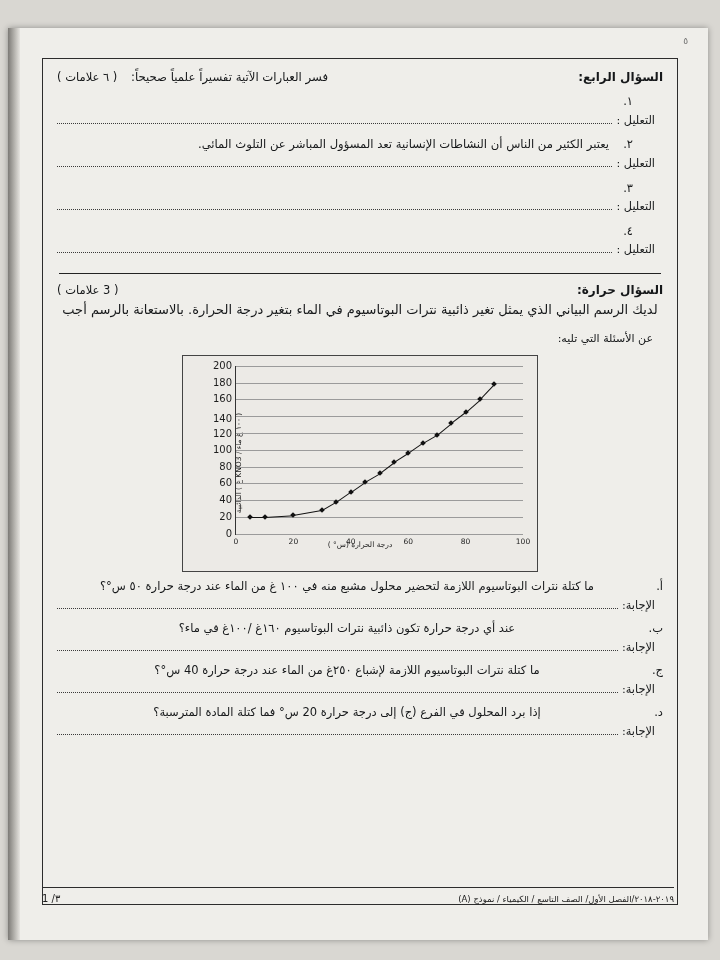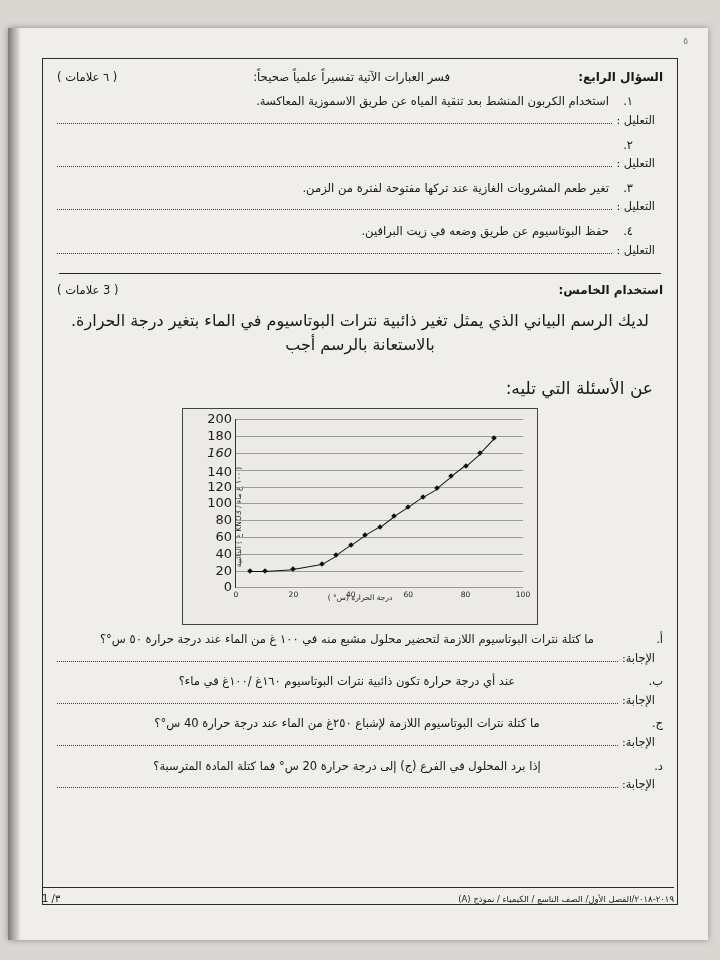--- a/index.html
+++ b/index.html
@@ -68,21 +68,21 @@
     justify-content: space-between;
   }
   .q-title {
     font-weight: bold;
     font-size: 12px;
     white-space: nowrap;
   }
   .q-stem {
     font-size: 11.7px;
     flex: 1;
-    text-align: center;
+    text-align: left;
     padding: 0 6px;
   }
   .marks {
     font-size: 11.5px;
     white-space: nowrap;
     min-width: 68px;
     text-align: left;
   }
   .item {
     margin-top: 7px;
@@ -113,28 +113,28 @@
     flex: 1;
     border-bottom: 1px dotted #3a3a3a;
     height: 10px;
     margin-bottom: 2px;
   }
   .divider {
     margin: 14px 2px 8px 2px;
     border-top: 1.6px solid #232323;
   }
   .q5-stem {
-    margin-top: 10px;
-    font-size: 16px;
+    margin-top: 2px;
+    font-size: 13px;
     text-align: center;
     padding: 0 4px;
   }
   .q5-stem2 {
-    margin-top: 20px;
-    font-size: 17px;
+    margin-top: 11px;
+    font-size: 11px;
     text-align: right;
     padding-right: 10px;
   }
   
   .chart-wrap {
     margin: 8px auto 4px auto;
     width: 354px;
     height: 215px;
     border: 1px solid #444;
     background: #eceae6;
@@ -157,21 +157,21 @@
   .gridline {
     position: absolute;
     left: 0;
     right: 0;
     border-top: 1px solid #9b9b9b;
   }
   .ytick {
     position: absolute;
     right: calc(100% + 4px);
     transform: translateY(-50%);
-    font-size: 13px;
+    font-size: 10px;
     color: #1d1d1d;
     white-space: nowrap;
   }
   .xtick {
     position: absolute;
     top: calc(100% + 3px);
     transform: translateX(-50%);
     font-size: 7.5px;
     color: #1d1d1d;
   }
@@ -256,57 +256,55 @@
       <div class="content">
 
         <div class="row">
           <div class="q-title">السؤال الرابع:</div>
           <div class="q-stem">فسر العبارات الآتية تفسيراً علمياً صحيحاً:</div>
           <div class="marks">( ٦ علامات )</div>
         </div>
 
         <div class="item">
           <div class="num">١.</div>
-          <div class="txt">استخدام الكربون المنشط بعد تنقية المياه عن طريق الاسموزية المعاكسة.</div>
         </div>
         <div class="answer-line">
           <div class="answer-label">التعليل :</div>
           <div class="dots"></div>
         </div>
 
         <div class="item">
           <div class="num">٢.</div>
+          <div class="txt">يعتبر الكثير من الناس أن النشاطات الإنسانية تعد المسؤول المباشر عن التلوث المائي.</div>
         </div>
         <div class="answer-line">
           <div class="answer-label">التعليل :</div>
           <div class="dots"></div>
         </div>
 
         <div class="item">
           <div class="num">٣.</div>
-          <div class="txt">تغير طعم المشروبات الغازية عند تركها مفتوحة لفترة من الزمن.</div>
         </div>
         <div class="answer-line">
           <div class="answer-label">التعليل :</div>
           <div class="dots"></div>
         </div>
 
         <div class="item">
           <div class="num">٤.</div>
-          <div class="txt">حفظ البوتاسيوم عن طريق وضعه  في زيت البرافين.</div>
         </div>
         <div class="answer-line">
           <div class="answer-label">التعليل :</div>
           <div class="dots"></div>
         </div>
 
         <div class="divider"></div>
 
         <div class="row">
-          <div class="q-title">استخدام الخامس:</div>
+          <div class="q-title">السؤال حرارة:</div>
           <div class="q-stem"></div>
           <div class="marks">( 3 علامات )</div>
         </div>
 
         <div class="q5-stem">لديك الرسم البياني الذي يمثل تغير ذائبية نترات البوتاسيوم في الماء بتغير درجة الحرارة. بالاستعانة بالرسم أجب</div>
         <div class="q5-stem2">عن الأسئلة التي تليه:</div>
 
         <div class="chart-wrap">
           <div class="ylabel">الذائبية ( غ KNO3 / ١٠٠ غ ماء )</div>
           <div class="xlabel">درجة الحرارة (س° )</div>
@@ -322,21 +320,21 @@
                 <div class="ytick" style="top: 117.6px;">60</div>
                 <div class="gridline" style="top: 100.8px;"></div>
                 <div class="ytick" style="top: 100.8px;">80</div>
                 <div class="gridline" style="top: 84px;"></div>
                 <div class="ytick" style="top: 84px;">100</div>
                 <div class="gridline" style="top: 67.2px;"></div>
                 <div class="ytick" style="top: 68px;">120</div>
                 <div class="gridline" style="top: 50.4px;"></div>
                 <div class="ytick" style="top: 53px;">140</div>
                 <div class="gridline" style="top: 33.6px;"></div>
-                <div class="ytick" style="top: 33.6px; font-style: italic;">160</div>
+                <div class="ytick" style="top: 33.6px;">160</div>
                 <div class="gridline" style="top: 16.8px;"></div>
                 <div class="ytick" style="top: 16.8px;">180</div>
                 <div class="gridline" style="top: 0px;"></div>
                 <div class="ytick" style="top: 0px;">200</div>
                 <div class="xtick" style="left: 0px;">0</div>
                 <div class="xtick" style="left: 57.4px;">20</div>
                 <div class="xtick" style="left: 114.8px;">40</div>
                 <div class="xtick" style="left: 172.2px;">60</div>
                 <div class="xtick" style="left: 229.6px;">80</div>
                 <div class="xtick" style="left: 287px;">100</div>

